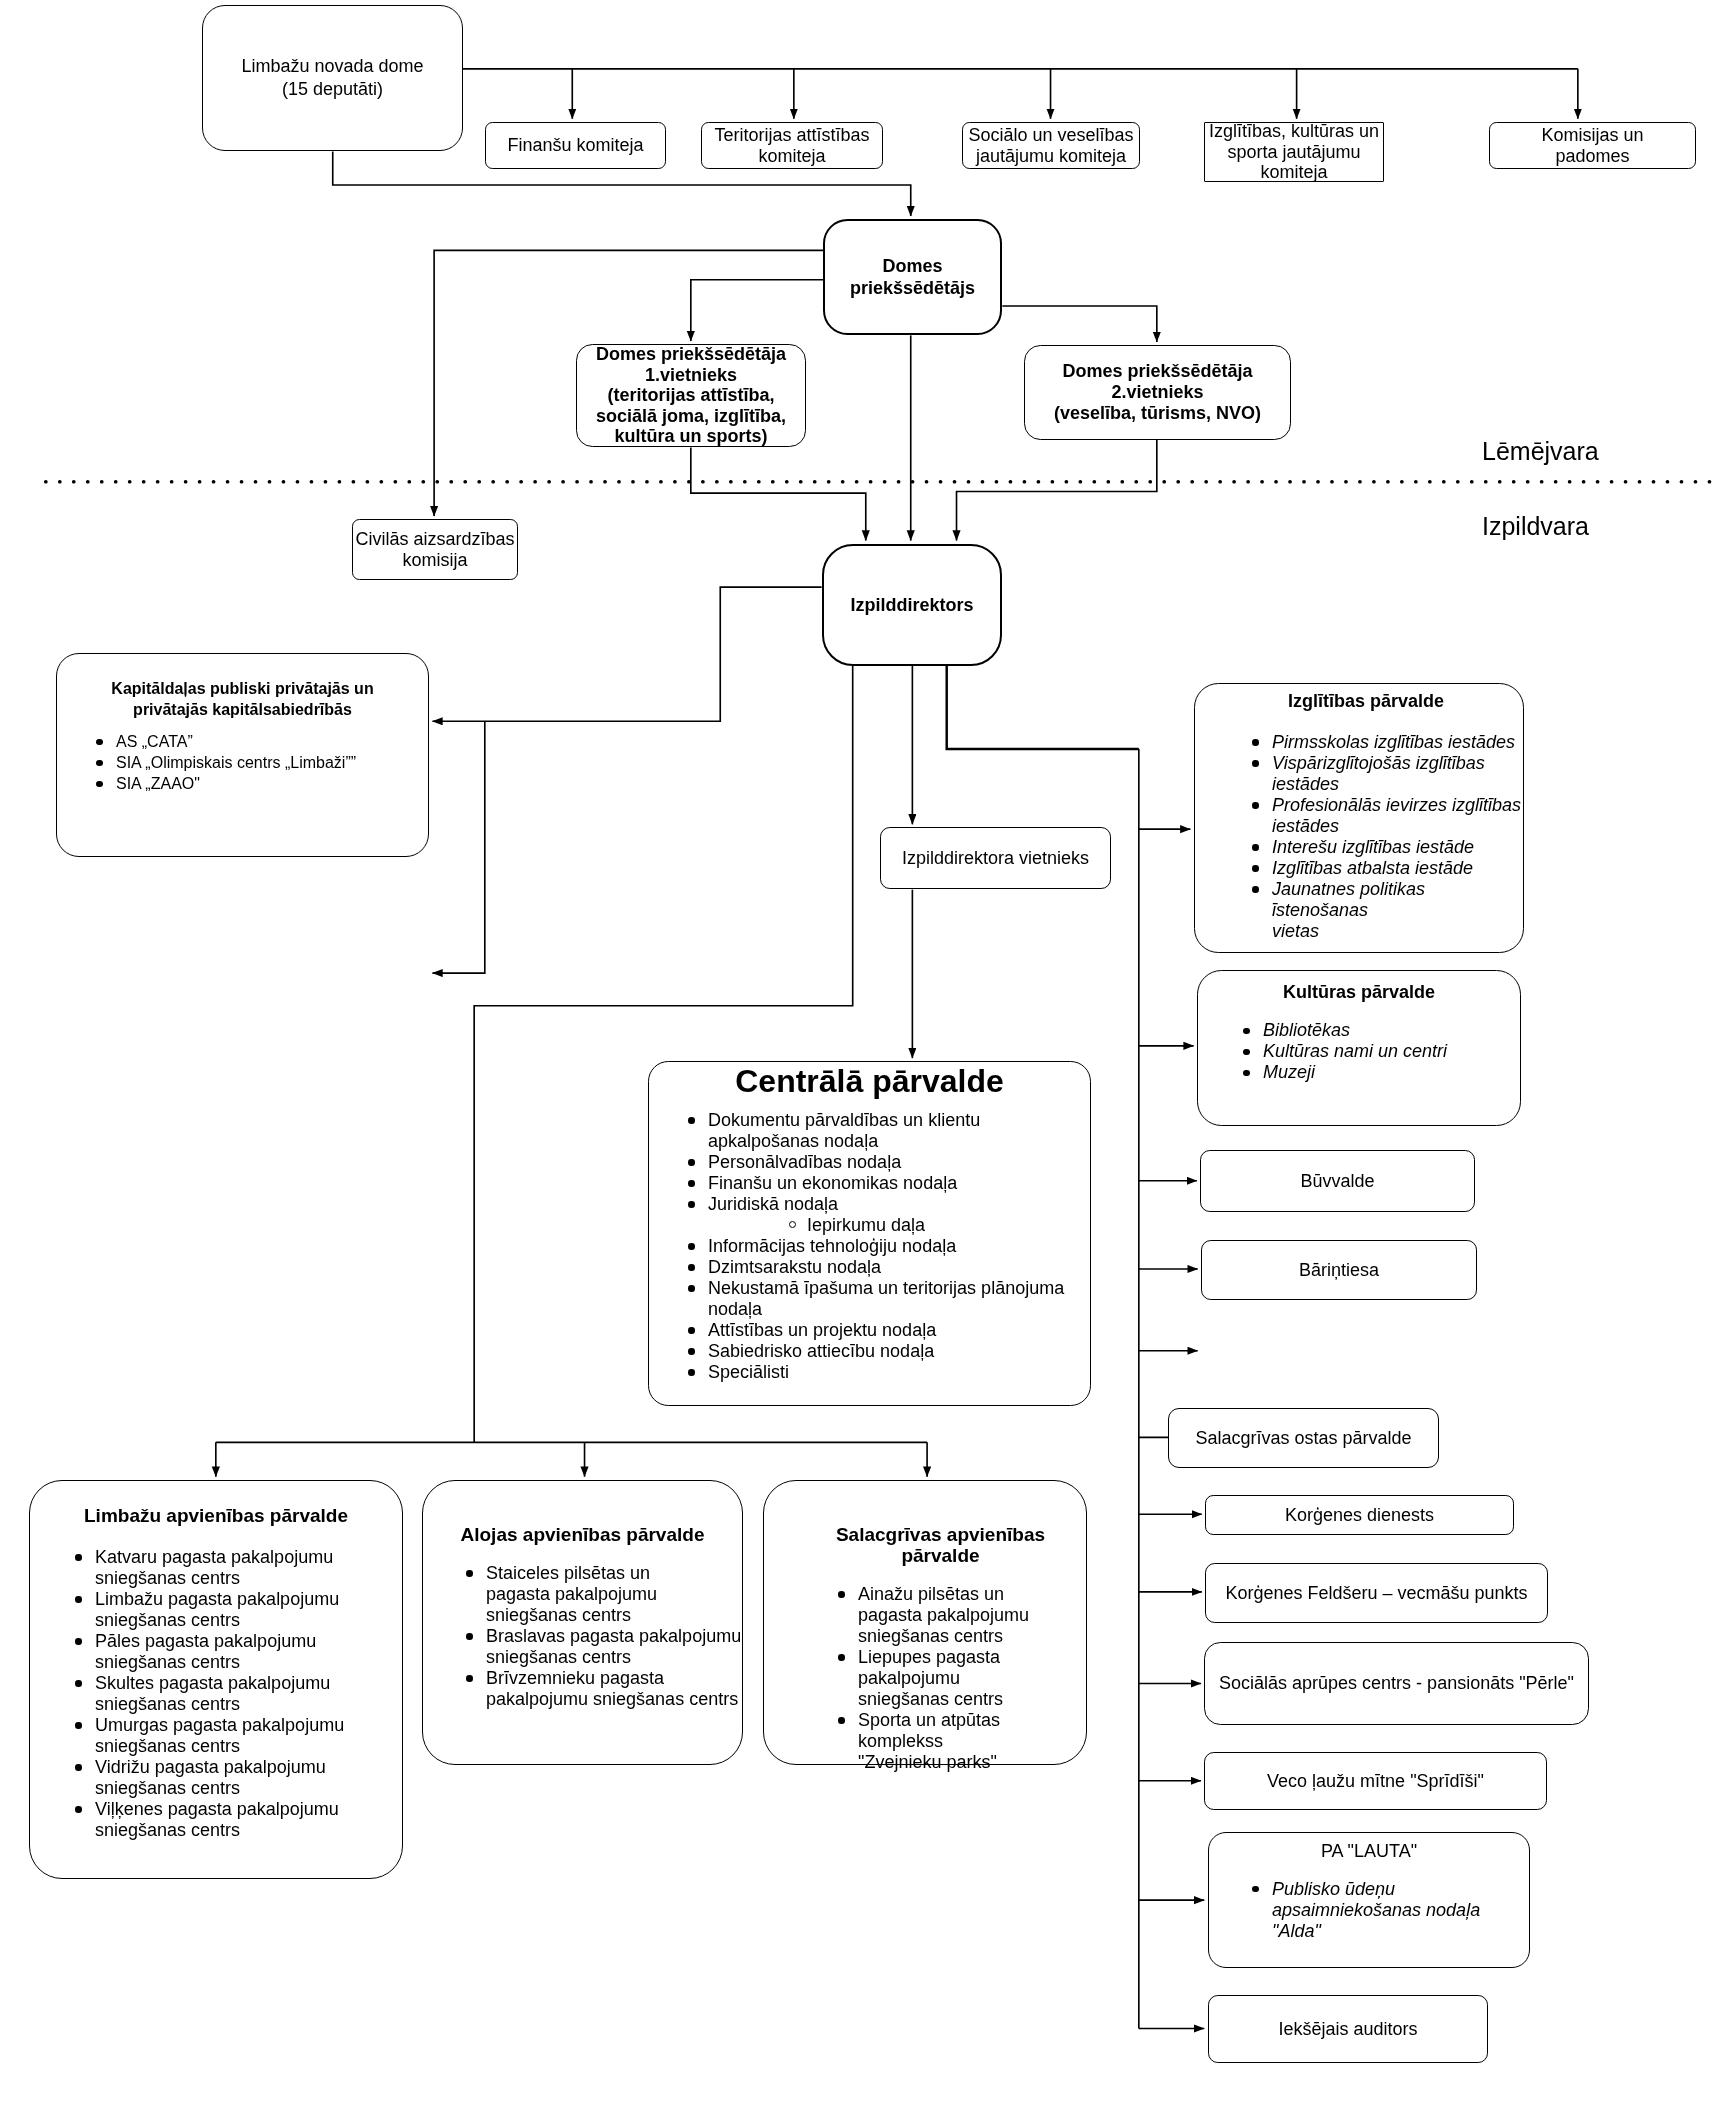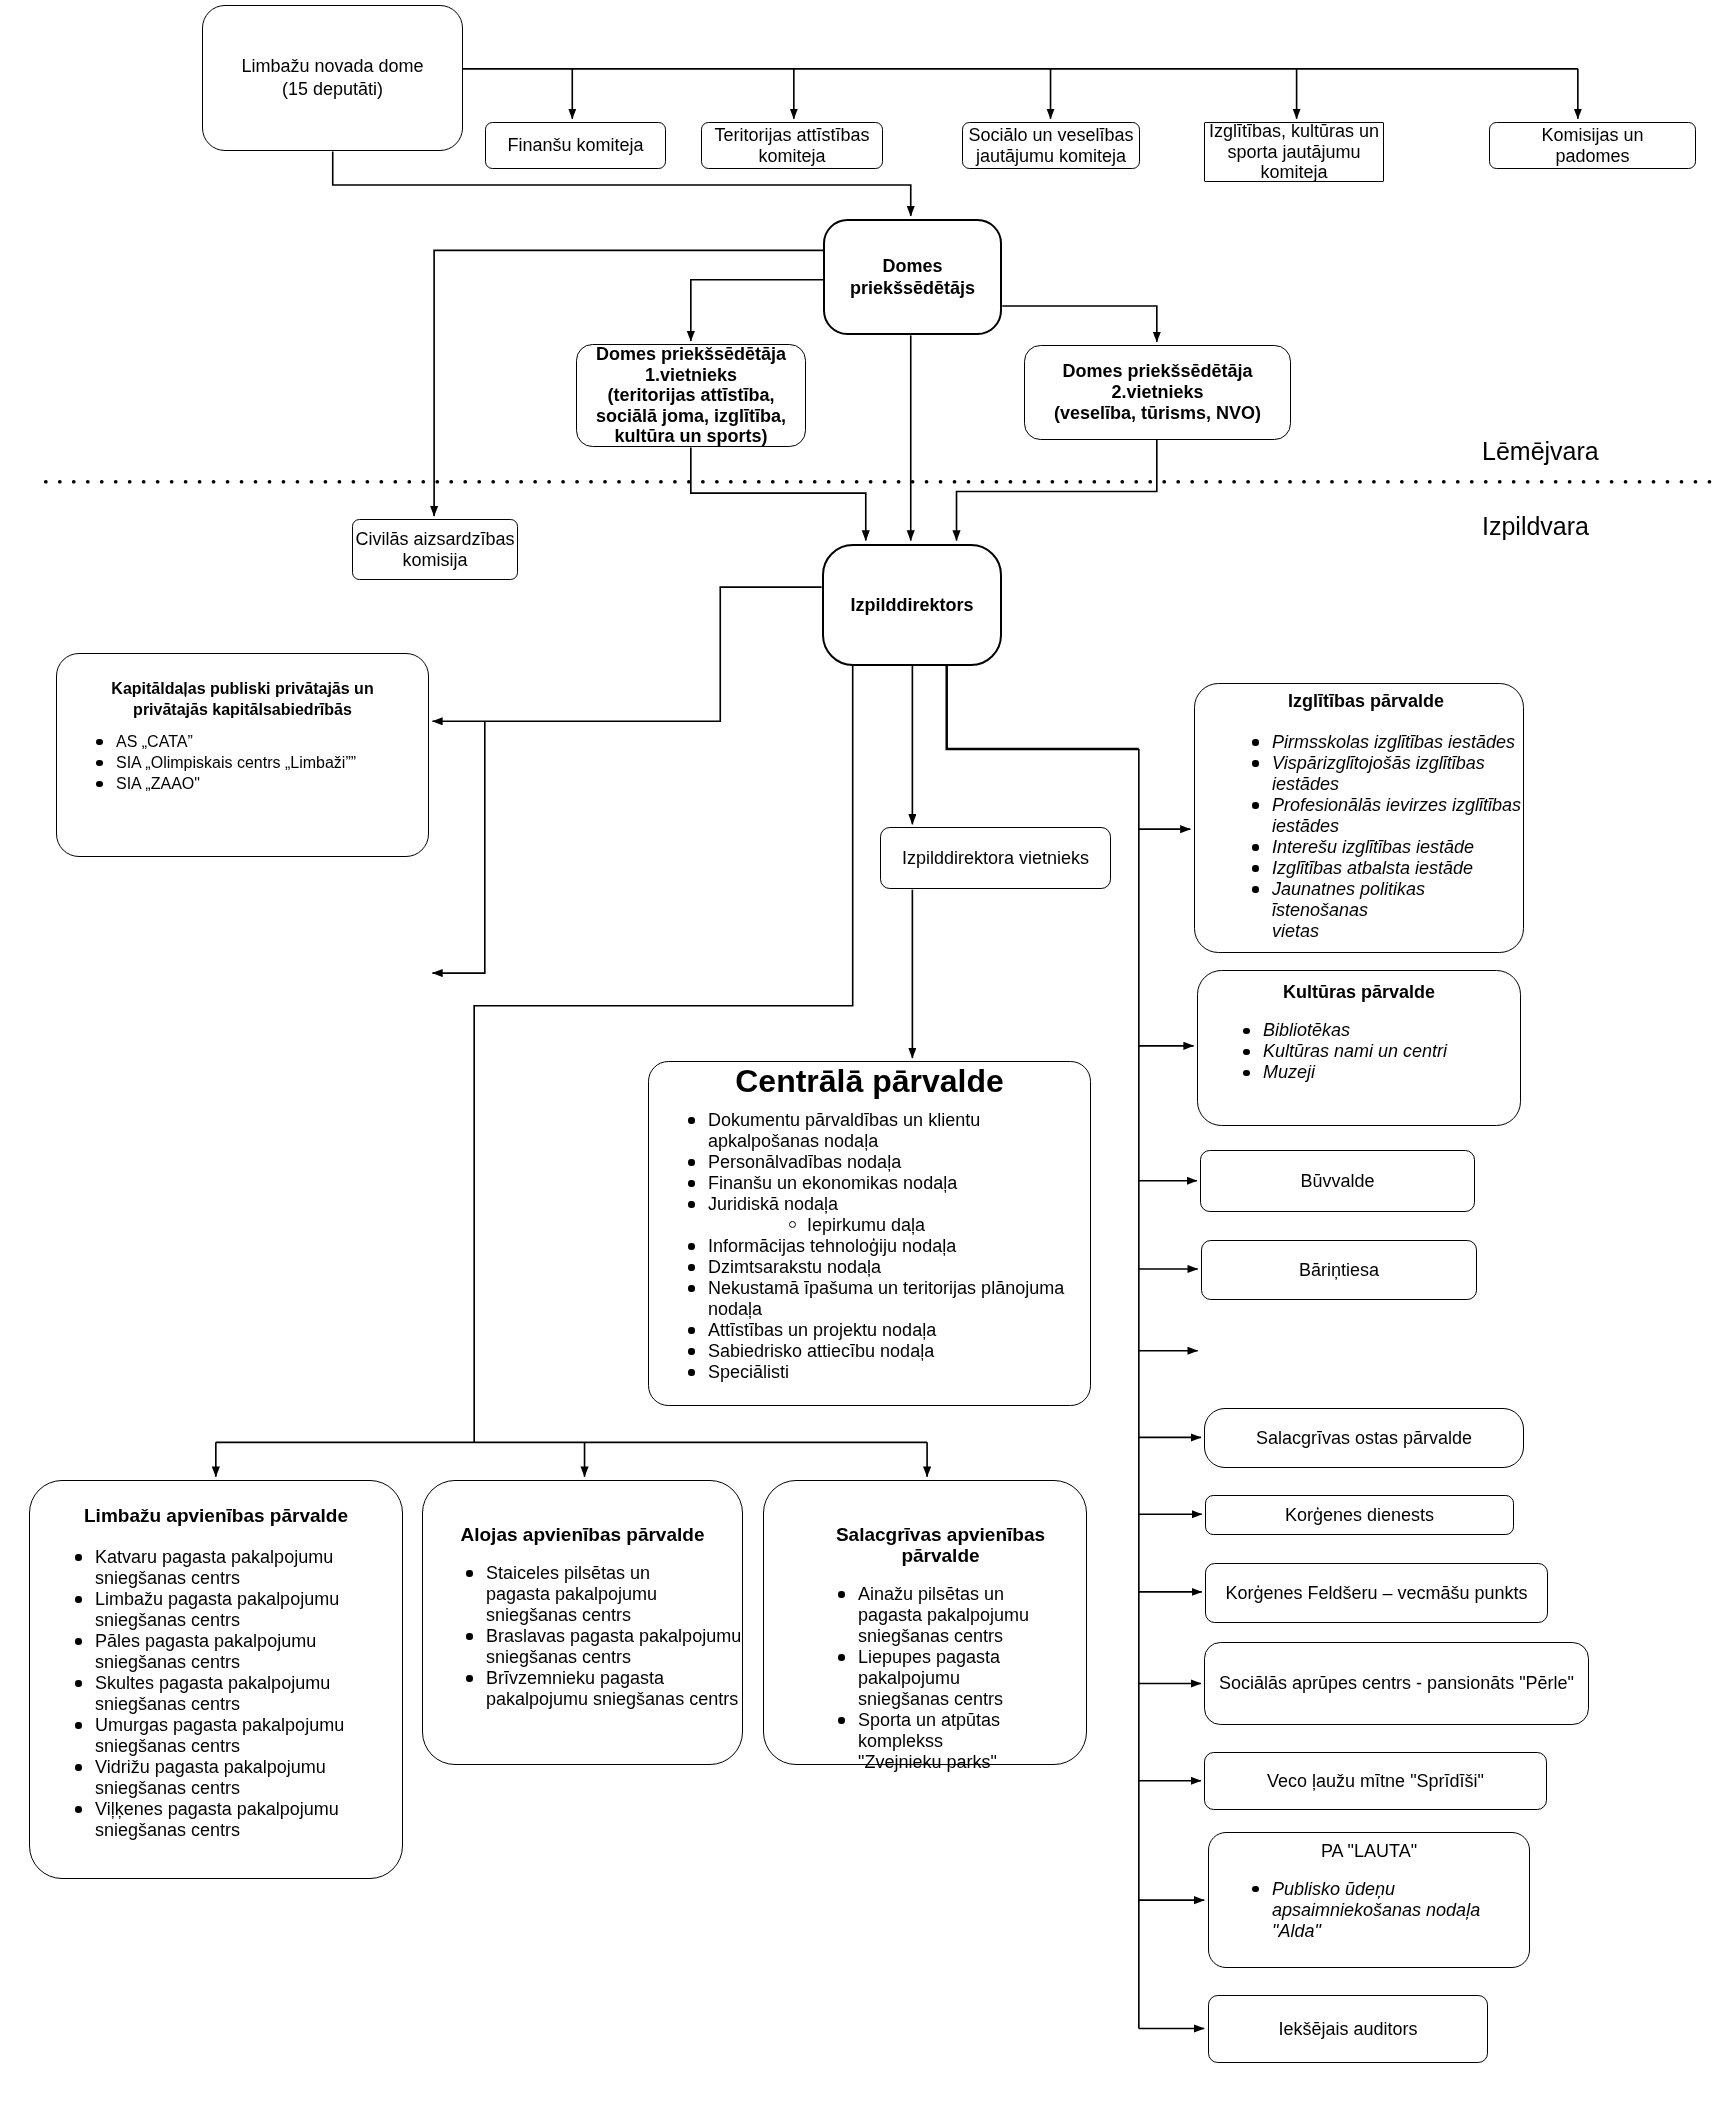--- a/index.html
+++ b/index.html
@@ -239,21 +239,21 @@
   <div class="node listbox" id="kulturas" style="left:1197px; top:970px; width:324px; height:156px; border-radius:24.5px;">
     <div class="box-title">Kultūras pārvalde</div>
     <ul>
         <li>Bibliotēkas</li>
         <li>Kultūras nami un centri</li>
         <li>Muzeji</li>
       </ul>
   </div>
   <div class="node" style="left:1200px; top:1150px; width:275px; height:62px; border-radius:9.8px;">Būvvalde</div>
   <div class="node" style="left:1201px; top:1240px; width:276px; height:60px; border-radius:9.8px;">Bāriņtiesa</div>
-  <div class="node" style="left:1204px; top:1408px; width:320px; height:60px; border-radius:21px;">Salacgrīvas ostas pārvalde</div>
+  <div class="node" style="left:1168px; top:1408px; width:271px; height:60px; border-radius:11px;">Salacgrīvas ostas pārvalde</div>
   <div class="node" style="left:1205px; top:1495px; width:309px; height:40px; border-radius:8.2px;">Korģenes dienests</div>
   <div class="node" style="left:1205px; top:1563px; width:343px; height:60px; border-radius:9.8px;">Korģenes Feldšeru – vecmāšu punkts</div>
   <div class="node" style="left:1204px; top:1642px; width:385px; height:83px; border-radius:16.4px;">Sociālās aprūpes centrs - pansionāts "Pērle"</div>
   <div class="node" style="left:1204px; top:1752px; width:343px; height:58px; border-radius:9.8px;">Veco ļaužu mītne "Sprīdīši"</div>
   <div class="node listbox" id="palauta" style="left:1208px; top:1832px; width:322px; height:136px; border-radius:18px;">
     <div class="box-title">PA "LAUTA"</div>
     <ul>
         <li>Publisko ūdeņu
 apsaimniekošanas nodaļa
 "Alda"</li>

